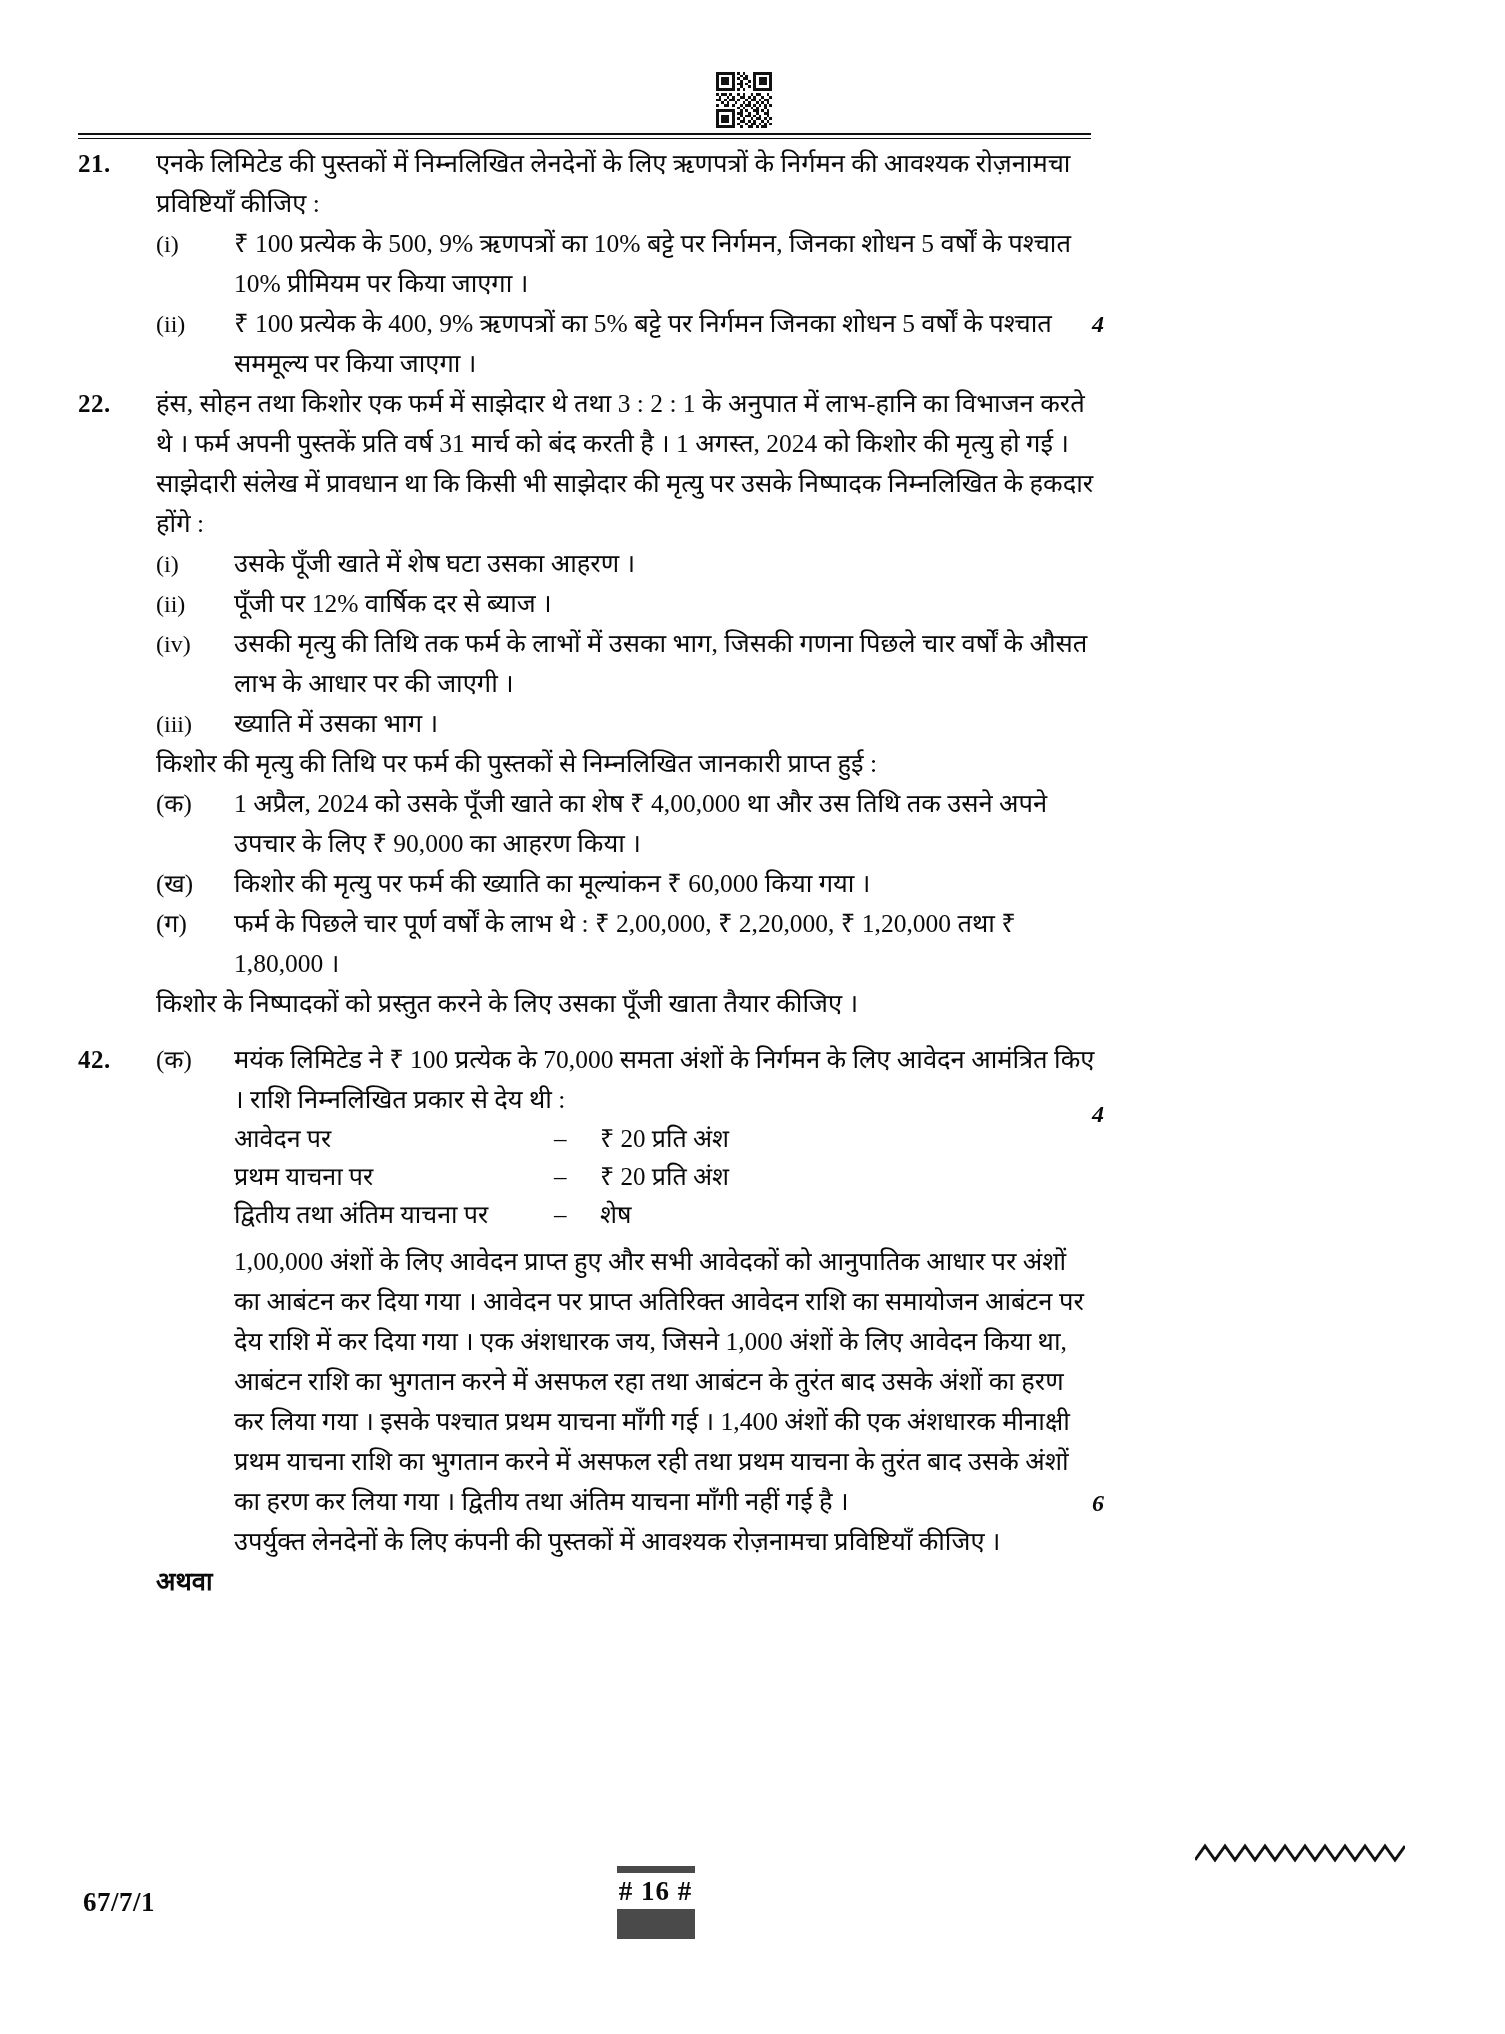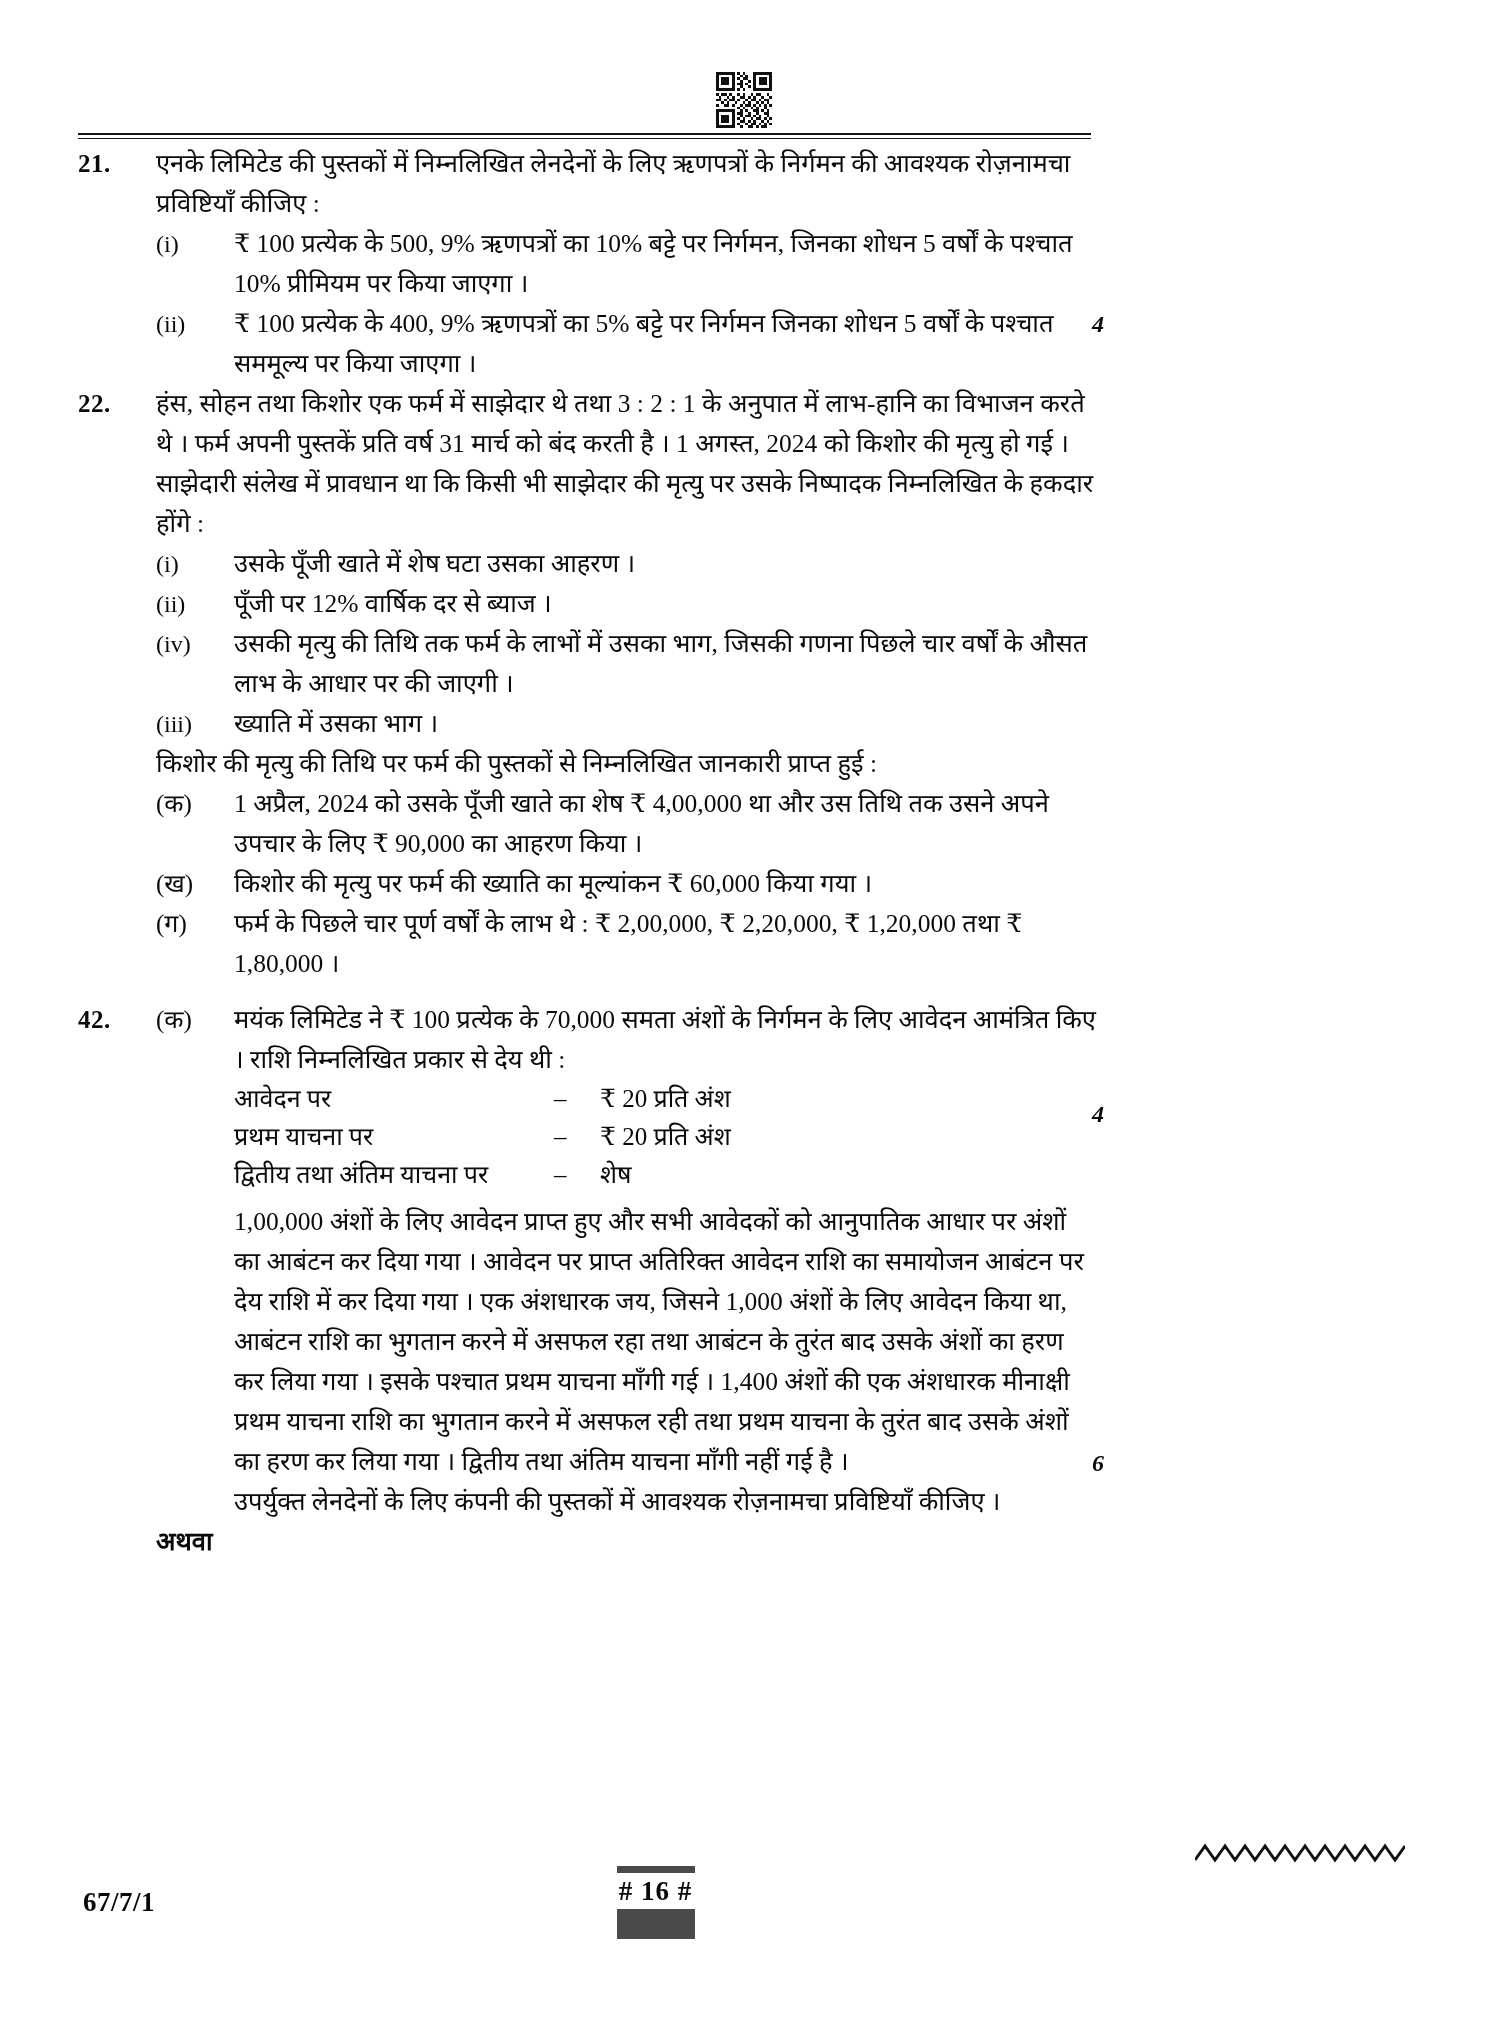--- a/index.html
+++ b/index.html
@@ -63,20 +63,21 @@
     font-weight: bold;
     font-size: 25px;
     line-height: 40px;
     letter-spacing: .5px;
   }
   .qbody {
     flex: 1 1 auto;
     font-size: 25.5px;
     line-height: 40px;
     text-align: left;
+    font-family: Liberation Serif, serif;
   }
   .qbody p { margin: 0; }
 
   
   .sublist {
     margin: 0;
     padding: 0;
   }
   .subrow {
     display: flex;
@@ -358,20 +359,21 @@
           <div class="subrow">
             <div class="submark dev">(ख)</div>
             <div class="subtext">किशोर की मृत्यु पर फर्म की ख्याति का मूल्यांकन ₹ 60,000 किया गया ।</div>
           </div>
           <div class="subrow">
             <div class="submark dev">(ग)</div>
             <div class="subtext">फर्म के पिछले चार पूर्ण वर्षों के लाभ थे : ₹ 2,00,000, ₹ 2,20,000, ₹ 1,20,000 तथा ₹ 1,80,000 ।</div>
           </div>
         </div>
 
+        <p>किशोर के निष्पादकों को प्रस्तुत करने के लिए उसका पूँजी खाता तैयार कीजिए ।</p>
       </div>
       <div class="marks" style="top:710px">4</div>
     </div>
 
     <div class="qrow" style="margin-top:16px">
       <div class="qnum">42.</div>
       <div class="qbody">
 
         <div class="subrow">
           <div class="submark dev">(क)</div>

